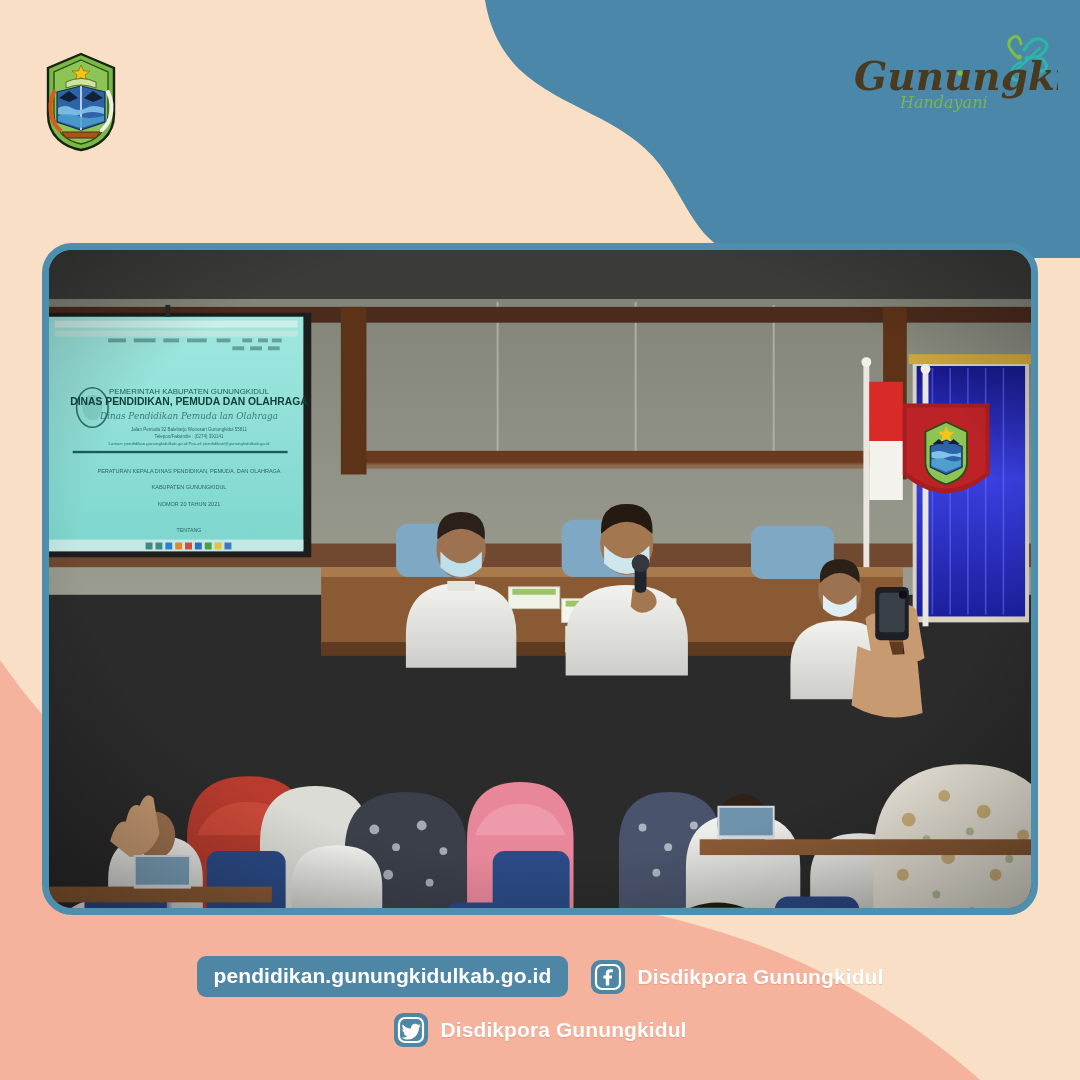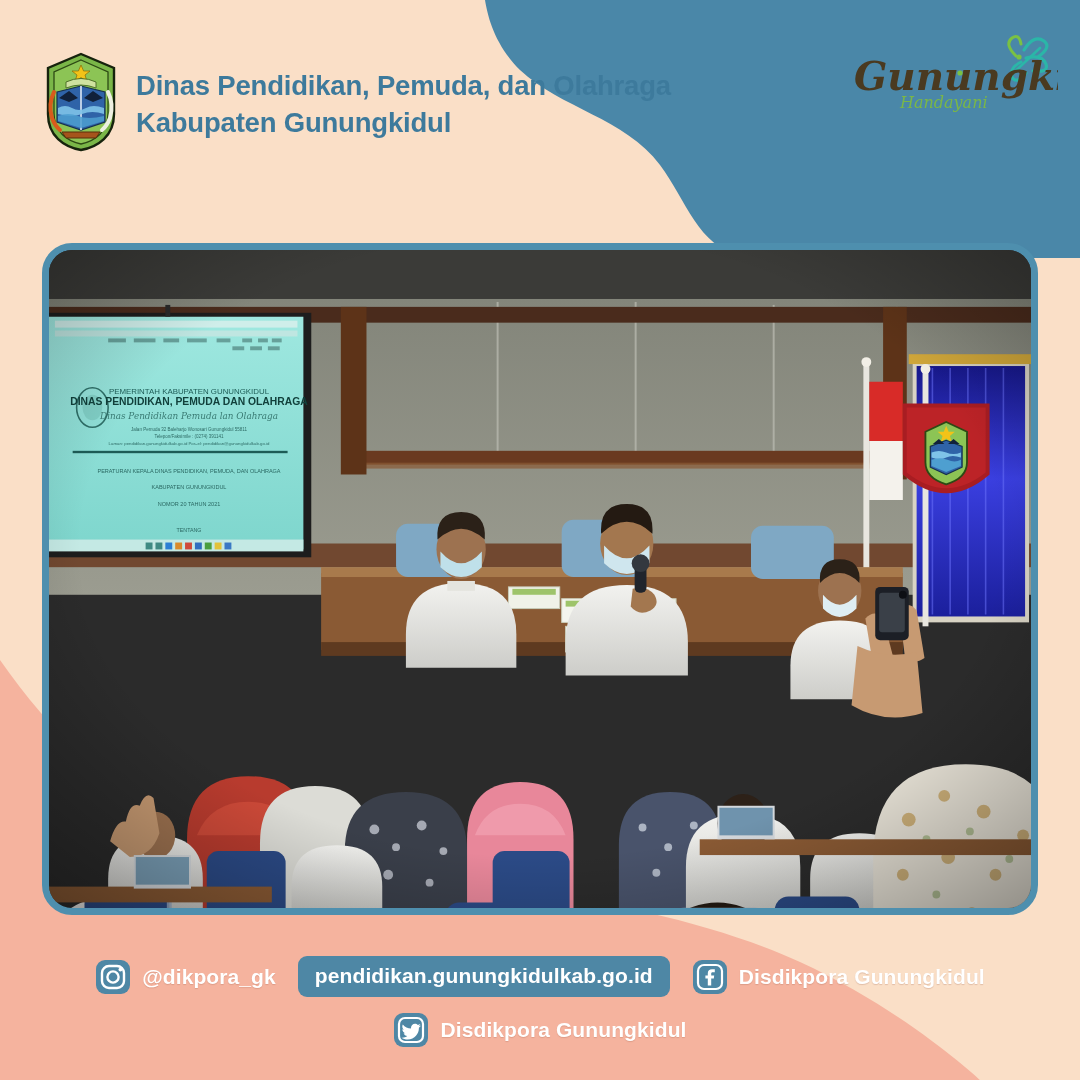--- a/index.html
+++ b/index.html
@@ -81,22 +81,20 @@
     <path d="M39 34 L39 78" stroke="#dfe9f5" stroke-width="1.6"></path>
     <path d="M17 46 L27 39 L36 46 L27 50 Z" fill="#11213a"></path>
     <path d="M42 46 L51 39 L61 46 L51 50 Z" fill="#11213a"></path>
     <path d="M16 56 Q23 52 30 56 T44 56 T62 56 L62 62 Q50 58 40 62 T16 62 Z" fill="#7fc3e8" opacity=".9"></path>
     <path d="M16 64 Q26 60 36 64 T62 64 L62 69 L39 76 L16 69 Z" fill="#4e9fd0" opacity=".85"></path>
     <path d="M12 40 Q6 52 10 66 Q13 74 18 78" fill="none" stroke="#d85b1c" stroke-width="4" stroke-linecap="round"></path>
     <path d="M66 40 Q72 52 68 66 Q65 74 60 78" fill="none" stroke="#eef0e2" stroke-width="4" stroke-linecap="round"></path>
     <path d="M20 80 L58 80 L54 86 L24 86 Z" fill="#a5541c" stroke="#5a2c0a" stroke-width="1"></path>
   </svg>
 
-  <div class="org-title">Dinas Pendidikan, Pemuda, dan Olahraga
-Kabupaten Gunungkidul</div>
 
   <svg class="gk-logo" viewBox="0 0 210 96">
     <g>
       <path d="M168 30 q-12 -12 -4 -18 q7 -5 9 6" fill="none" stroke="#7ac143" stroke-width="3" stroke-linecap="round"></path>
       <path d="M176 24 q10 -16 20 -9 q8 6 -6 16" fill="none" stroke="#2bb6a8" stroke-width="3.2" stroke-linecap="round"></path>
       <path d="M178 32 q16 -4 20 6 q3 9 -13 7" fill="none" stroke="#2bb6a8" stroke-width="3.2" stroke-linecap="round"></path>
       <path d="M173 36 q-12 6 -9 15 q4 8 14 -4" fill="none" stroke="#2bb6a8" stroke-width="3" stroke-linecap="round"></path>
       <path d="M160 52 L192 22" stroke="#2bb6a8" stroke-width="2.6" stroke-linecap="round"></path>
       <circle cx="171" cy="31" r="2.6" fill="#7ac143"></circle>
     </g>
@@ -392,29 +390,20 @@
     <rect x="680" y="568" width="54" height="28" fill="#6f93ad"></rect>
   </g>
 
   <rect x="0" y="0" width="996" height="672" fill="url(#vig)"></rect>
 </svg>
 </div>
 
 <div class="footer">
 
   <div class="social-row row1">
-    <div class="social-item">
-      <svg class="social-icon" viewBox="0 0 36 36">
-        <rect x="1" y="1" width="34" height="34" rx="9" fill="#4e87a5"></rect>
-        <rect x="7" y="7" width="22" height="22" rx="7" fill="none" stroke="#fff" stroke-width="2.4"></rect>
-        <circle cx="18" cy="18" r="5.6" fill="none" stroke="#fff" stroke-width="2.4"></circle>
-        <circle cx="25.4" cy="10.6" r="1.9" fill="#fff"></circle>
-      </svg>
-      <span class="social-label">@dikpora_gk</span>
-    </div>
 
     <div class="url-pill">pendidikan.gunungkidulkab.go.id</div>
 
     <div class="social-item">
       <svg class="social-icon" viewBox="0 0 36 36">
         <rect x="1" y="1" width="34" height="34" rx="9" fill="#4e87a5"></rect>
         <rect x="6" y="6" width="24" height="24" rx="6" fill="none" stroke="#fff" stroke-width="2.2"></rect>
         <path d="M20.6 13.2h2.2v-3h-2.8c-2.6 0-4.2 1.5-4.2 4.1v2.1h-2.4v3.1h2.4v7.1h3.4v-7.1h2.6l.4-3.1h-3v-1.7c0-1 .4-1.5 1.4-1.5z" fill="#fff"></path>
       </svg>
       <span class="social-label">Disdikpora Gunungkidul</span>

